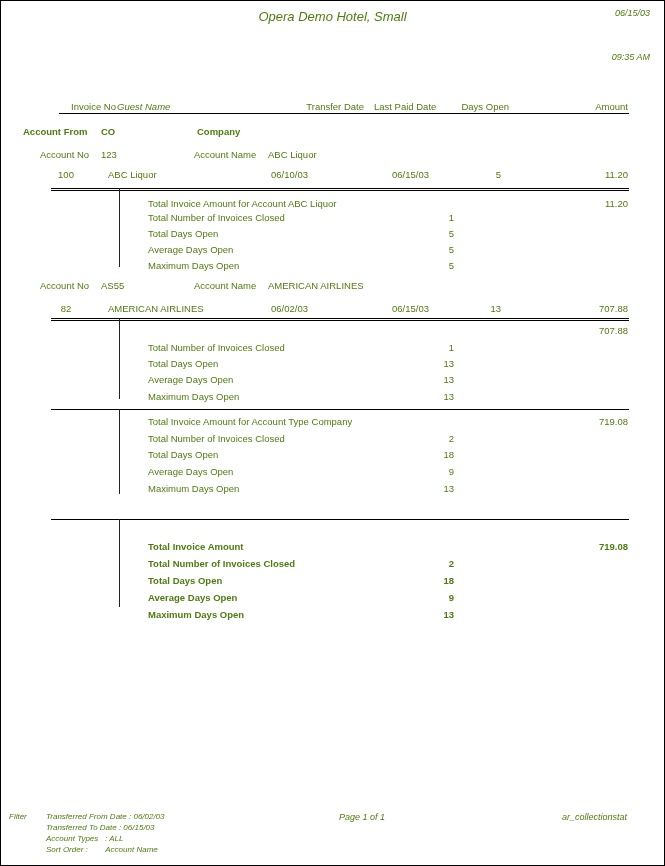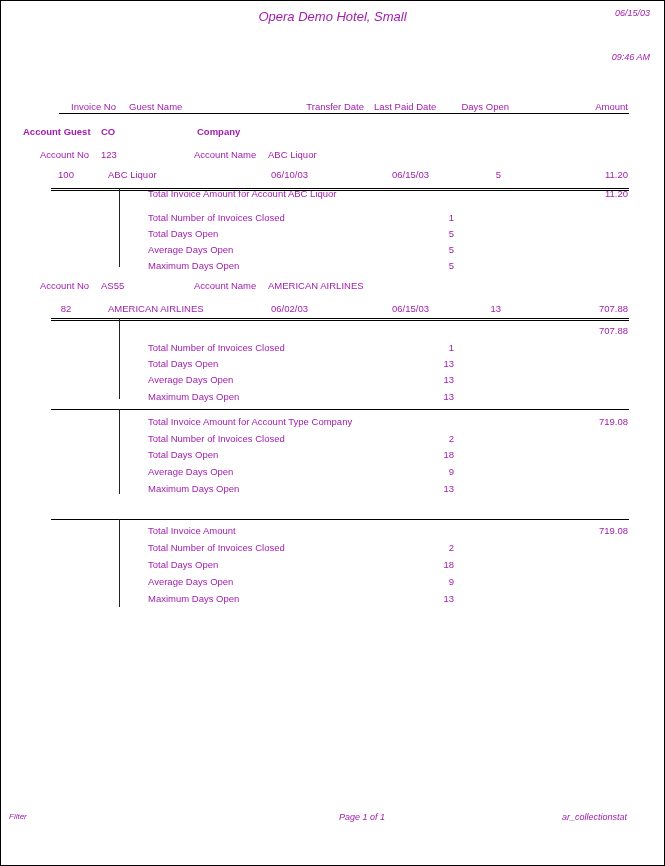--- a/index.html
+++ b/index.html
@@ -1,34 +1,34 @@
 <!DOCTYPE html>
 <html><head>
 <meta charset="utf-8">
 <style>
   html,body{margin:0;padding:0;background:#888;}
   .page{
     position:relative;width:663px;height:864px;background:#fff;
     border:1px solid #000;overflow:hidden;
     font-family:"Liberation Sans","DejaVu Sans",sans-serif;
-    color:#a21caf;
+    color:#4d7c0f;
   }
   .title{
     position:absolute;top:8px;left:0;right:0;text-align:center;
     font-size:13px;font-style:italic;
   }
   .hdate{position:absolute;top:7px;right:14px;font-size:9px;font-style:italic;}
   .htime{position:absolute;top:51px;right:14px;font-size:9px;font-style:italic;}
 
   .row{position:absolute;left:0;right:0;height:13px;font-size:9.5px;line-height:13px;}
   .cell{position:absolute;top:0;white-space:nowrap;}
 
   
   .h-invno{left:45px;width:70px;text-align:right;}
-  .h-guest{left:128px;width:160px;}
+  .h-guest{left:116px;width:160px;font-style:italic;}
   .h-tdate{left:278px;width:85px;text-align:right;}
   .h-ldate{left:373px;width:55px;text-align:right;}
   .h-days{left:458px;width:50px;text-align:right;}
   .c-invno{left:30px;width:70px;text-align:center;}
   .c-guest{left:107px;width:175px;}
   .c-tdate{left:270px;width:85px;text-align:left;}
   .c-ldate{left:372px;width:56px;text-align:right;}
   .c-days{left:450px;width:50px;text-align:right;}
   .c-amt{left:520px;width:107px;text-align:right;}
 
@@ -36,75 +36,75 @@
   .v-accode{left:100px;font-weight:bold;}
   .v-acname{left:196px;font-weight:bold;}
   .l-accno{left:39px;}
   .v-accno{left:100px;}
   .l-accname{left:193px;}
   .v-accname{left:267px;}
 
   .t-label{left:147px;width:315px;}
   .t-value{left:380px;width:73px;text-align:right;}
 
-  .bold .cell{font-weight:normal;}
+  .bold .cell{font-weight:bold;margin-top:16px;}
 
   .hrline{position:absolute;left:58px;width:570px;height:0;border-top:1px solid #000;}
   .hr-wide{left:50px;width:578px;}
   .thick{border-top:3px double #000;}
   .vline{position:absolute;left:118px;width:0;border-left:1px solid #222;}
 
   .f-filter{position:absolute;left:8px;top:811px;font-size:8px;font-style:italic;}
   .f-lines{position:absolute;left:45px;top:810px;font-size:8px;font-style:italic;line-height:11px;}
   .f-line{white-space:pre;}
   .f-page{position:absolute;left:338px;top:811px;font-size:9px;font-style:italic;}
   .f-report{position:absolute;right:37px;top:811px;font-size:9px;font-style:italic;margin-left:20px;}
 </style>
 </head>
 <body>
 
 <div class="page">
 
   <div class="title">Opera Demo Hotel, Small</div>
   <div class="hdate">06/15/03</div>
-  <div class="htime">09:46 AM</div>
+  <div class="htime">09:35 AM</div>
 
   <div class="row" style="top:99px">
     <span class="cell h-invno">Invoice No</span>
     <span class="cell h-guest">Guest Name</span>
     <span class="cell h-tdate">Transfer Date</span>
     <span class="cell h-ldate">Last Paid Date</span>
     <span class="cell h-days">Days Open</span>
     <span class="cell c-amt">Amount</span>
   </div>
   <div class="hrline" style="top:112px"></div>
 
   <div class="row" style="top:124px">
-    <span class="cell l-acctype">Account Guest</span>
+    <span class="cell l-acctype">Account From</span>
     <span class="cell v-accode">CO</span>
     <span class="cell v-acname">Company</span>
   </div>
 
   <div class="row" style="top:147px">
     <span class="cell l-accno">Account No</span>
     <span class="cell v-accno">123</span>
     <span class="cell l-accname">Account Name</span>
     <span class="cell v-accname">ABC Liquor</span>
   </div>
   <div class="row" style="top:167px">
     <span class="cell c-invno">100</span>
     <span class="cell c-guest">ABC Liquor</span>
     <span class="cell c-tdate">06/10/03</span>
     <span class="cell c-ldate">06/15/03</span>
     <span class="cell c-days">5</span>
     <span class="cell c-amt">11.20</span>
   </div>
   <div class="hrline hr-wide thick" style="top:187px"></div>
   <div class="vline" style="top:187px;height:79px"></div>
-  <div class="row" style="top:186px">
+  <div class="row" style="top:196px">
     <span class="cell t-label">Total Invoice Amount for Account ABC Liquor</span>
     <span class="cell c-amt">11.20</span>
   </div>
   <div class="row" style="top:210px">
     <span class="cell t-label">Total Number of Invoices Closed</span>
     <span class="cell t-value">1</span>
   </div>
   <div class="row" style="top:226px">
     <span class="cell t-label">Total Days Open</span>
     <span class="cell t-value">5</span>
@@ -194,16 +194,22 @@
   <div class="row bold" style="top:574px">
     <span class="cell t-label">Average Days Open</span>
     <span class="cell t-value">9</span>
   </div>
   <div class="row bold" style="top:591px">
     <span class="cell t-label">Maximum Days Open</span>
     <span class="cell t-value">13</span>
   </div>
 
   <div class="f-filter">Filter</div>
+  <div class="f-lines">
+    <div class="f-line">Transferred From Date : 06/02/03</div>
+    <div class="f-line">Transferred To Date : 06/15/03</div>
+    <div class="f-line">Account Types   : ALL</div>
+    <div class="f-line">Sort Order :        Account Name</div>
+  </div>
   <div class="f-page">Page 1 of 1</div>
   <div class="f-report">ar_collectionstat</div>
 
 </div>
 
 </body></html>

